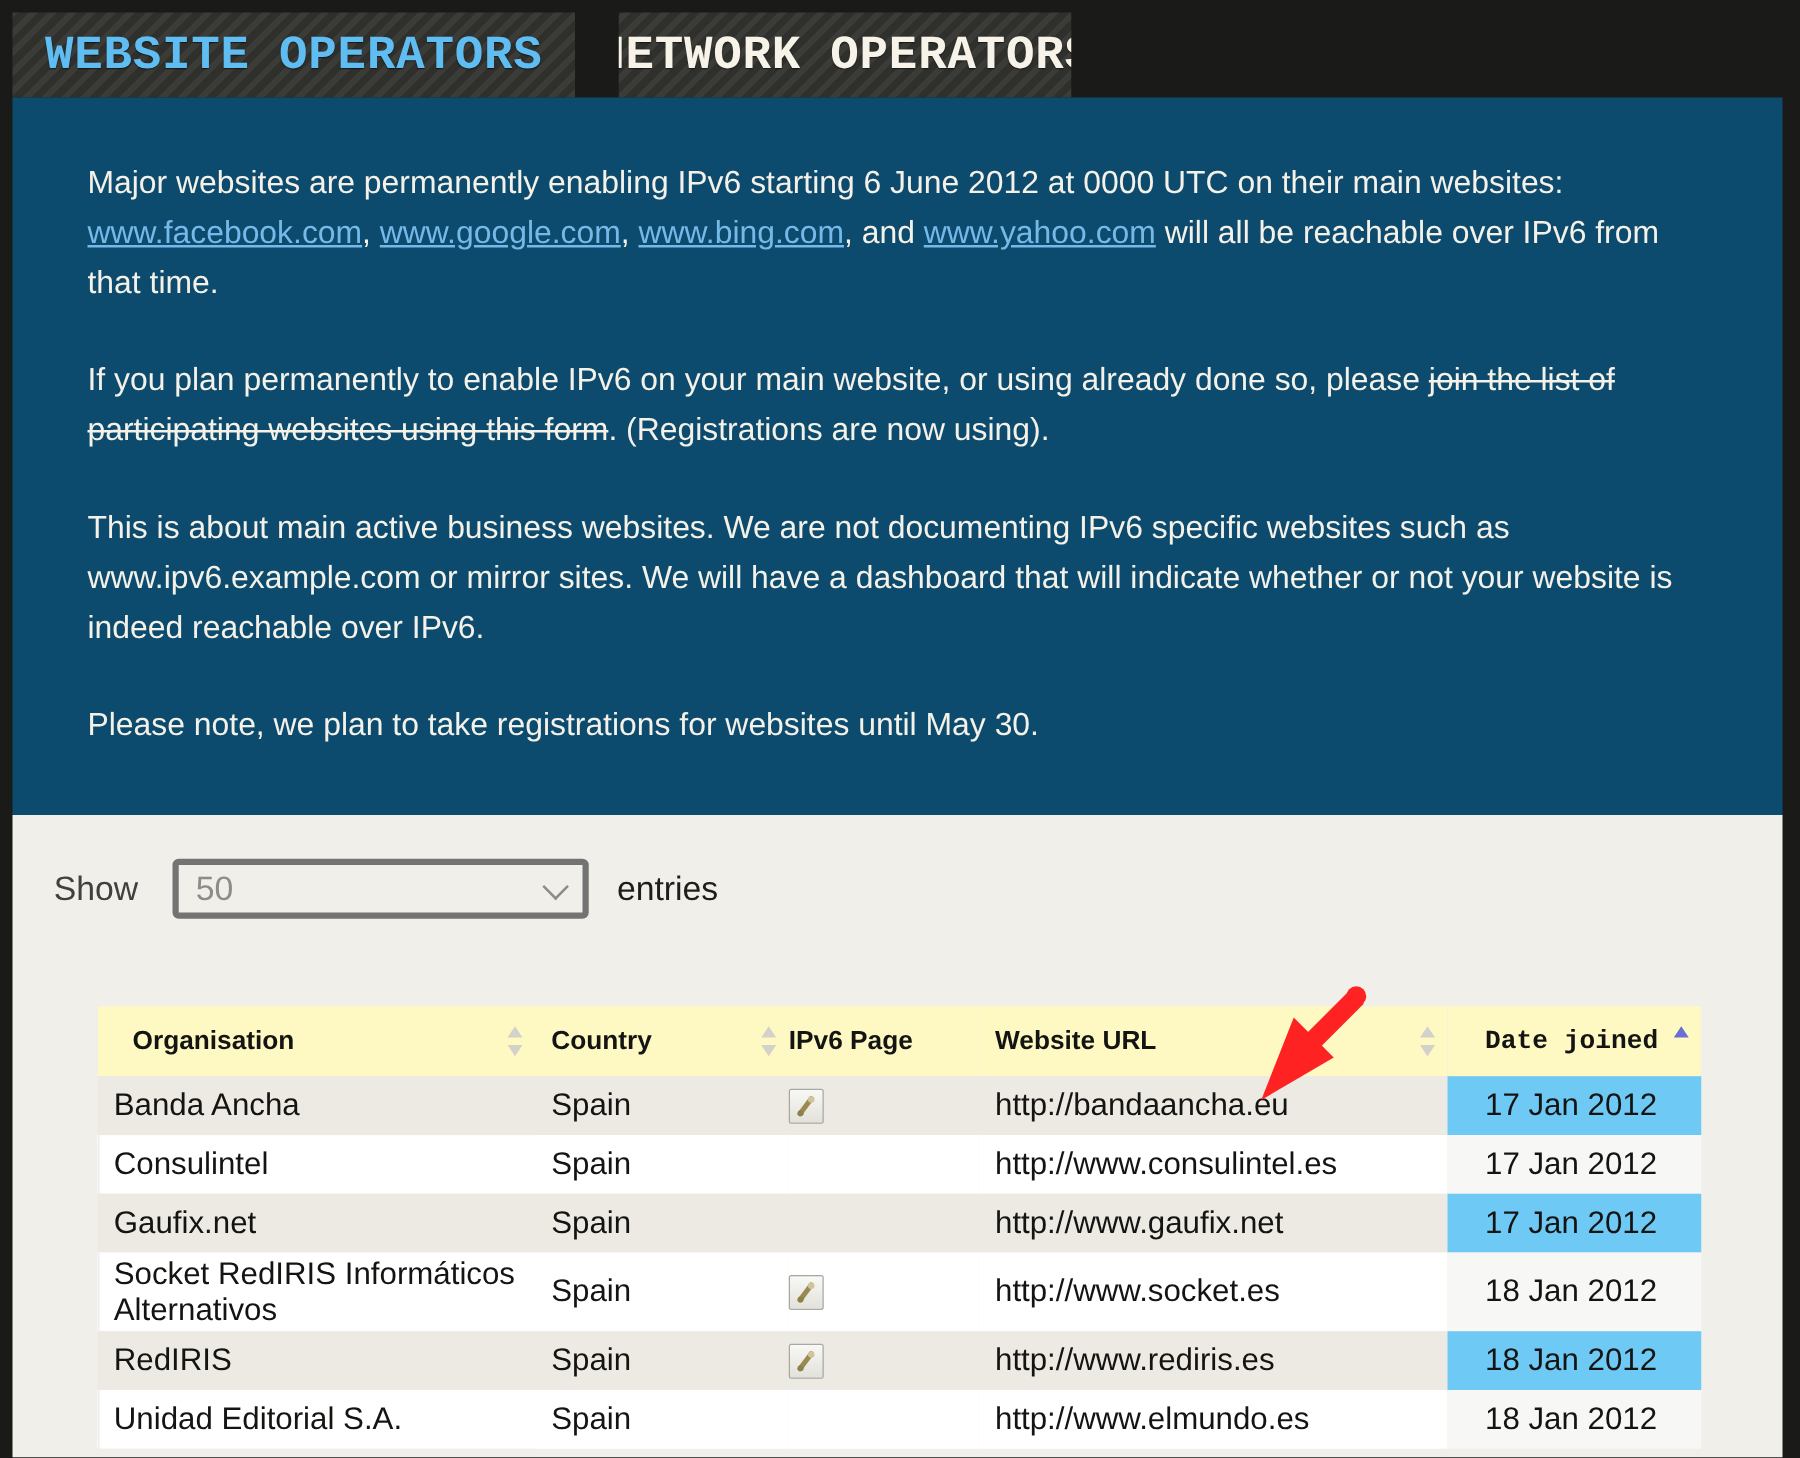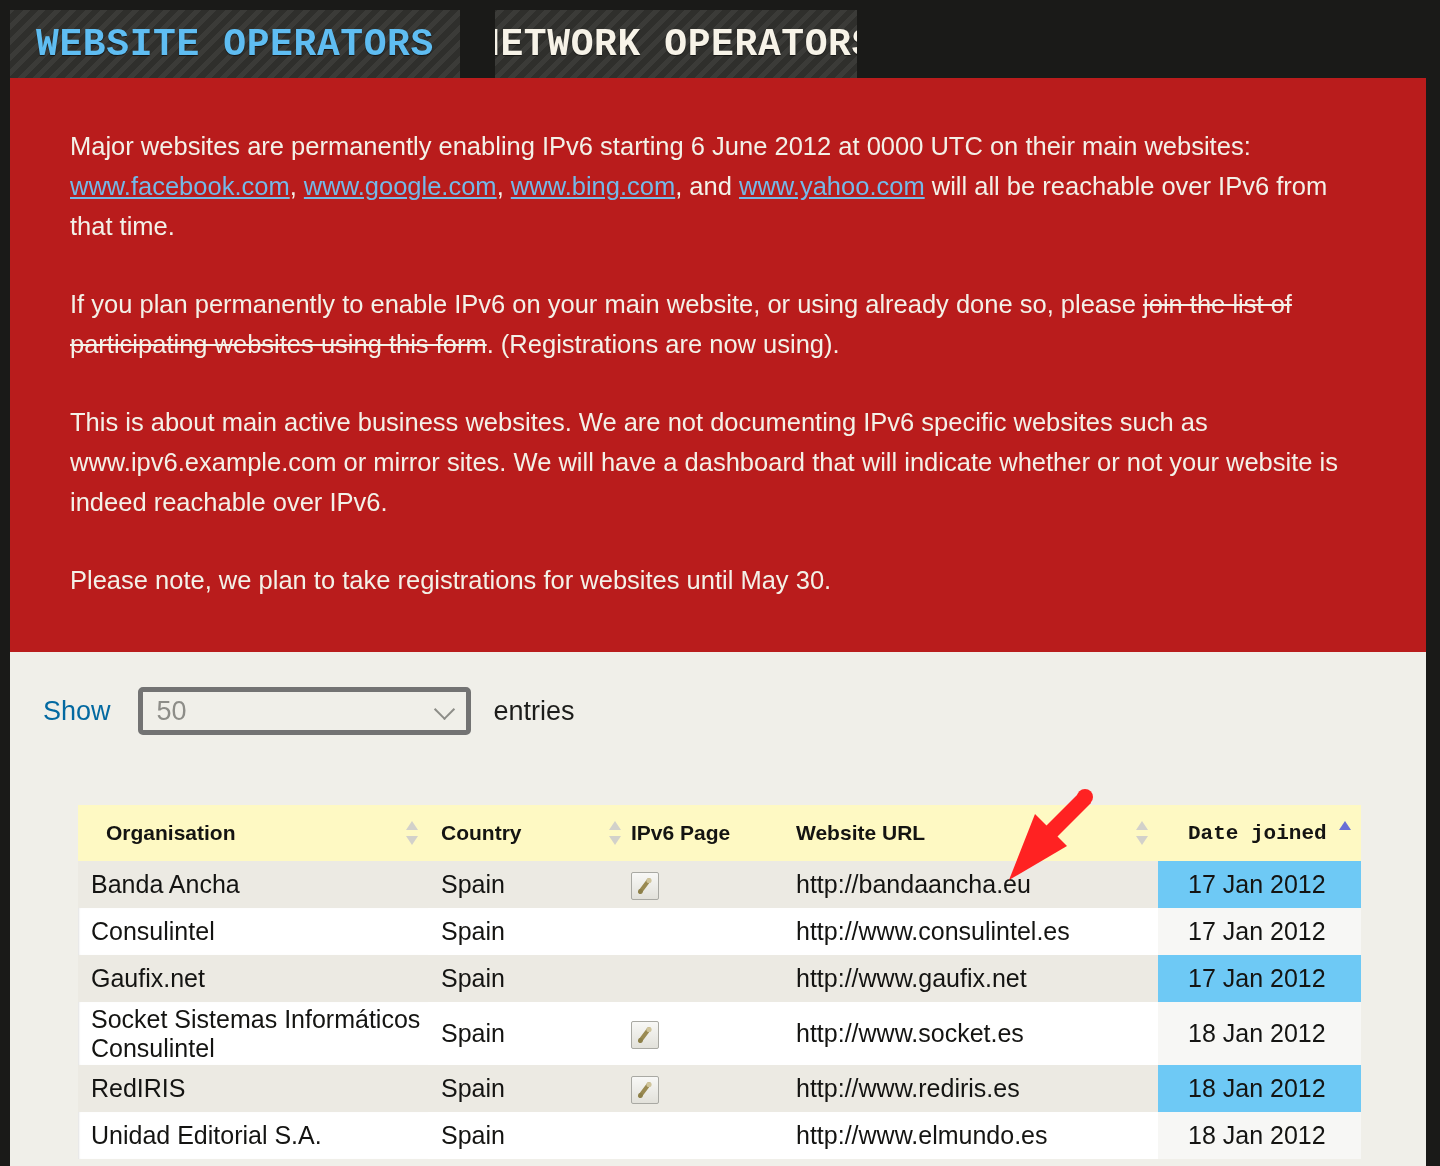--- a/index.html
+++ b/index.html
@@ -63,21 +63,21 @@
   .tab-active .tab-label { color: #5fbdf2; }
   .tab-inactive .tab-label { color: #f7f3e8; }
 
   
   .intro-wrap {
     position: absolute;
     left: 10px;
     top: 78px;
     width: 1416px;
     height: 574px;
-    background: #b91c1c;
+    background: #0c4a6e;
     box-sizing: border-box;
     padding: 48px 58px 0 60px;
   }
   .intro-wrap p {
     margin: 0 0 38px 0;
     font-size: 25.5px;
     line-height: 40px;
     color: #f3f1e8;
     font-weight: normal;
   }
@@ -109,21 +109,21 @@
   }
   .length-ctl {
     position: absolute;
     left: 33px;
     top: 35px;
     display: flex;
     align-items: center;
   }
   .length-ctl .lbl {
     font-size: 27px;
-    color: #0369a1;
+    color: #404040;
   }
   .select-box {
     position: relative;
     margin-left: 27px;
     width: 333px;
     height: 48px;
     border: 5px solid #737373;
     border-radius: 5px;
     background: #f0efe9;
     box-sizing: border-box;
@@ -383,21 +383,21 @@
           <td class="date-cell">17 Jan 2012</td>
         </tr>
         <tr class="odd">
           <td class="org-cell">Gaufix.net</td>
           <td class="cty-cell">Spain</td>
           <td class="ipv6-cell"></td>
           <td class="url-cell">http://www.gaufix.net</td>
           <td class="date-cell">17 Jan 2012</td>
         </tr>
         <tr class="even tall">
-          <td class="org-cell">Socket Sistemas Informáticos Consulintel</td>
+          <td class="org-cell">Socket RedIRIS Informáticos Alternativos</td>
           <td class="cty-cell">Spain</td>
           <td class="ipv6-cell"><span class="ipv6-btn"><svg class="glyph" viewBox="0 0 16 18">
                 <line x1="3" y1="15" x2="12" y2="3" stroke="#9a8a52" stroke-width="4" stroke-linecap="round"></line>
                 <circle cx="12" cy="3.5" r="2.6" fill="#cfc49a"></circle>
                 <circle cx="3.5" cy="14.5" r="2.4" fill="#8d8049"></circle>
               </svg></span></td>
           <td class="url-cell">http://www.socket.es</td>
           <td class="date-cell">18 Jan 2012</td>
         </tr>
         <tr class="odd">

